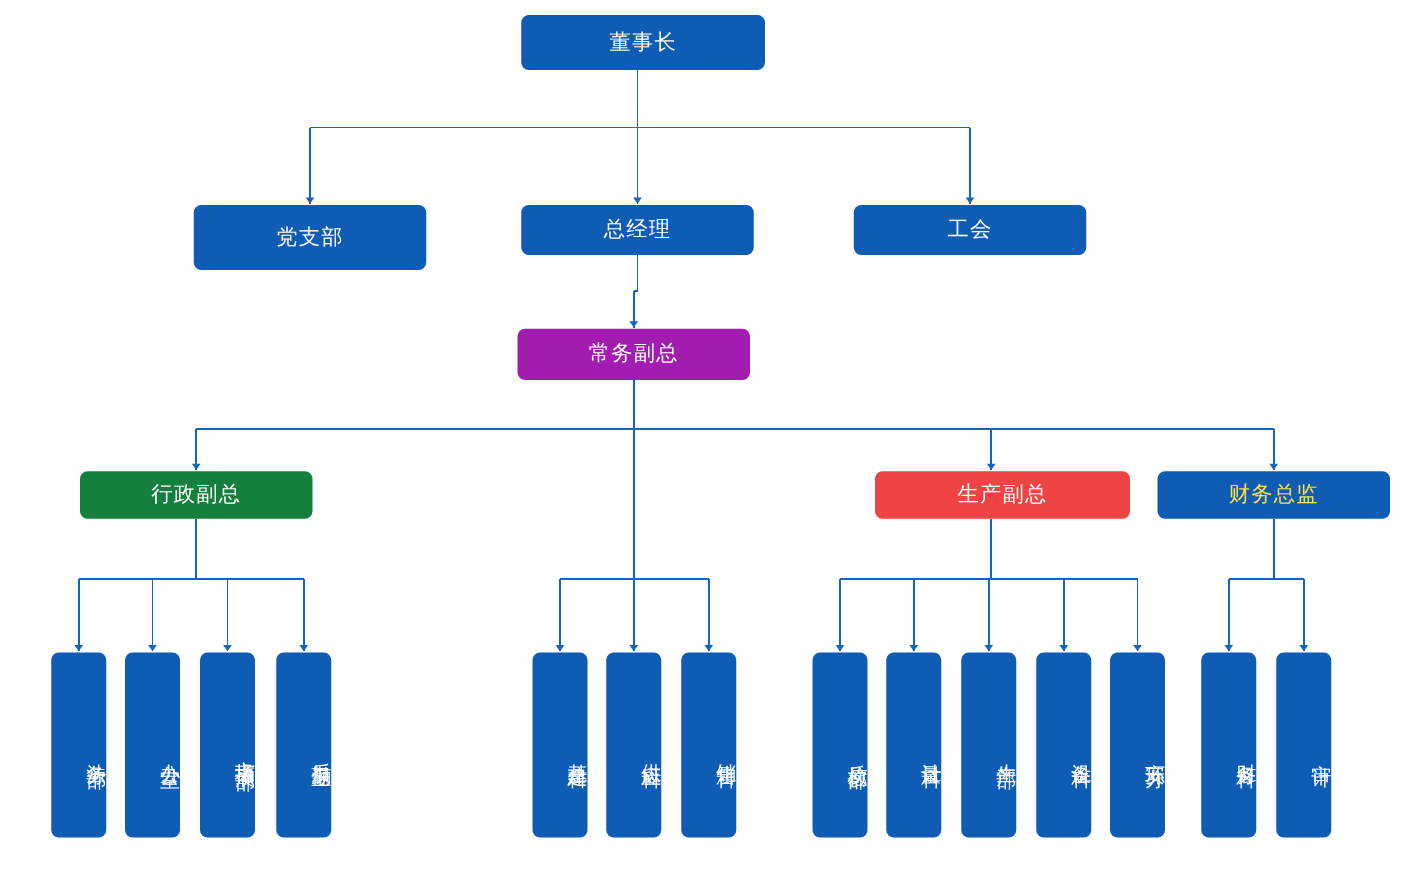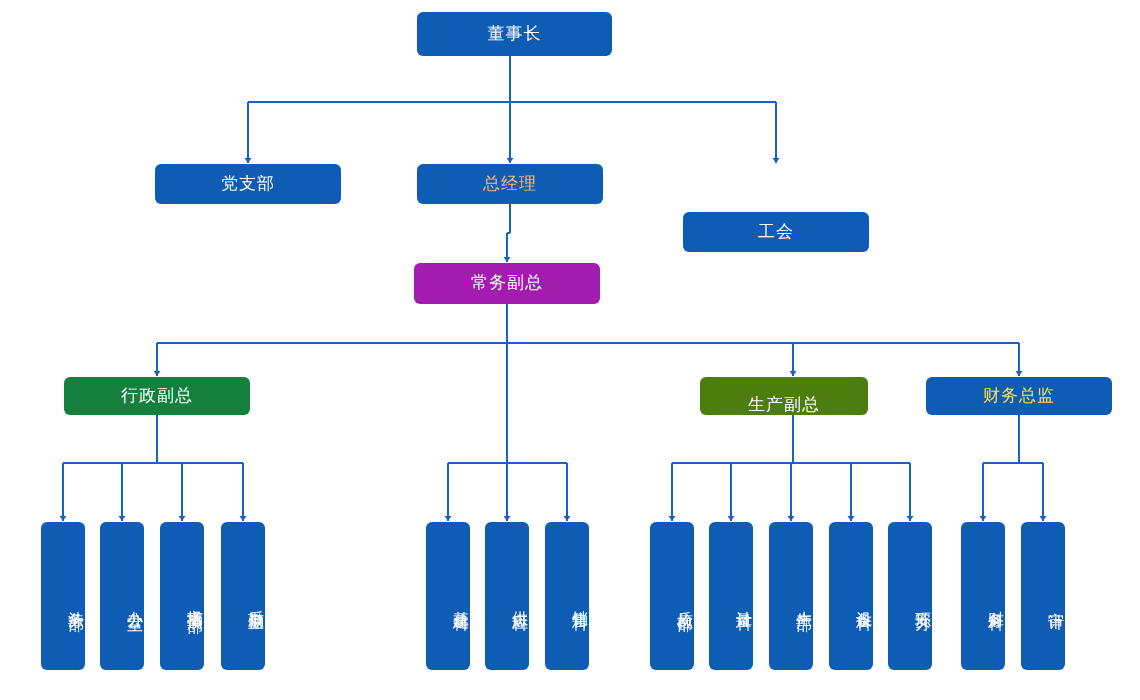--- a/index.html
+++ b/index.html
@@ -120,36 +120,36 @@
       <line x1="1019" y1="415" x2="1019" y2="463" stroke="#1565C0" stroke-width="1.4" shape-rendering="crispEdges"></line>
       <line x1="983" y1="463" x2="1043" y2="463" stroke="#1565C0" stroke-width="1.4" shape-rendering="crispEdges"></line>
       <line x1="983" y1="463" x2="983" y2="521" stroke="#1565C0" stroke-width="1.4" shape-rendering="crispEdges"></line>
       <path d="M 979.5 516 L 983 521 L 986.5 516 Z" fill="#1565C0"></path>
       <line x1="1043" y1="463" x2="1043" y2="521" stroke="#1565C0" stroke-width="1.4" shape-rendering="crispEdges"></line>
       <path d="M 1039.5 516 L 1043 521 L 1046.5 516 Z" fill="#1565C0"></path>
     </svg>
 <div class="node horizontal" style="left: 417px; top: 12px; width: 195px; height: 44px; background: rgb(15, 92, 181); color: rgb(255, 255, 255);">
       <span class="label">董事长</span>
     </div>
-    <div class="node horizontal" style="left: 155px; top: 164px; width: 186px; height: 40px; background: rgb(15, 92, 181); color: rgb(255, 255, 255);">
+    <div class="node horizontal" style="left: 155px; top: 164px; width: 186px; height: 52px; background: rgb(15, 92, 181); color: rgb(255, 255, 255);">
       <span class="label">党支部</span>
     </div>
-    <div class="node horizontal" style="left: 417px; top: 164px; width: 186px; height: 40px; background: rgb(15, 92, 181); color: #fdba74;">
+    <div class="node horizontal" style="left: 417px; top: 164px; width: 186px; height: 40px; background: rgb(15, 92, 181); color: #ffffff;">
       <span class="label">总经理</span>
     </div>
-    <div class="node horizontal" style="left: 683px; top: 164px; width: 186px; height: 40px; background: rgb(15, 92, 181); color: rgb(255, 255, 255); margin-top: 48px;">
+    <div class="node horizontal" style="left: 683px; top: 164px; width: 186px; height: 40px; background: rgb(15, 92, 181); color: rgb(255, 255, 255);">
       <span class="label">工会</span>
     </div>
     <div class="node horizontal" style="left: 414px; top: 263px; width: 186px; height: 41px; background: #a21caf; color: rgb(255, 255, 255);">
       <span class="label">常务副总</span>
     </div>
     <div class="node horizontal" style="left: 64px; top: 377px; width: 186px; height: 38px; background: #15803d; color: rgb(255, 255, 255);">
       <span class="label">行政副总</span>
     </div>
-    <div class="node horizontal" style="left: 700px; top: 377px; width: 168px; height: 38px; background: #4d7c0f; color: rgb(255, 255, 255); align-items: flex-end;">
+    <div class="node horizontal" style="left: 700px; top: 377px; width: 204px; height: 38px; background: #ef4444; color: rgb(255, 255, 255);">
       <span class="label">生产副总</span>
     </div>
     <div class="node horizontal" style="left: 926px; top: 377px; width: 186px; height: 38px; background: rgb(15, 92, 181); color: #fde047;">
       <span class="label">财务总监</span>
     </div>
     <div class="node vertical" style="left: 41px; top: 522px; width: 44px; height: 148px; background: rgb(15, 92, 181); color: rgb(255, 255, 255);">
       <span class="label">法务部</span>
     </div>
     <div class="node vertical" style="left: 100px; top: 522px; width: 44px; height: 148px; background: rgb(15, 92, 181); color: rgb(255, 255, 255);">
       <span class="label">办公室</span>

